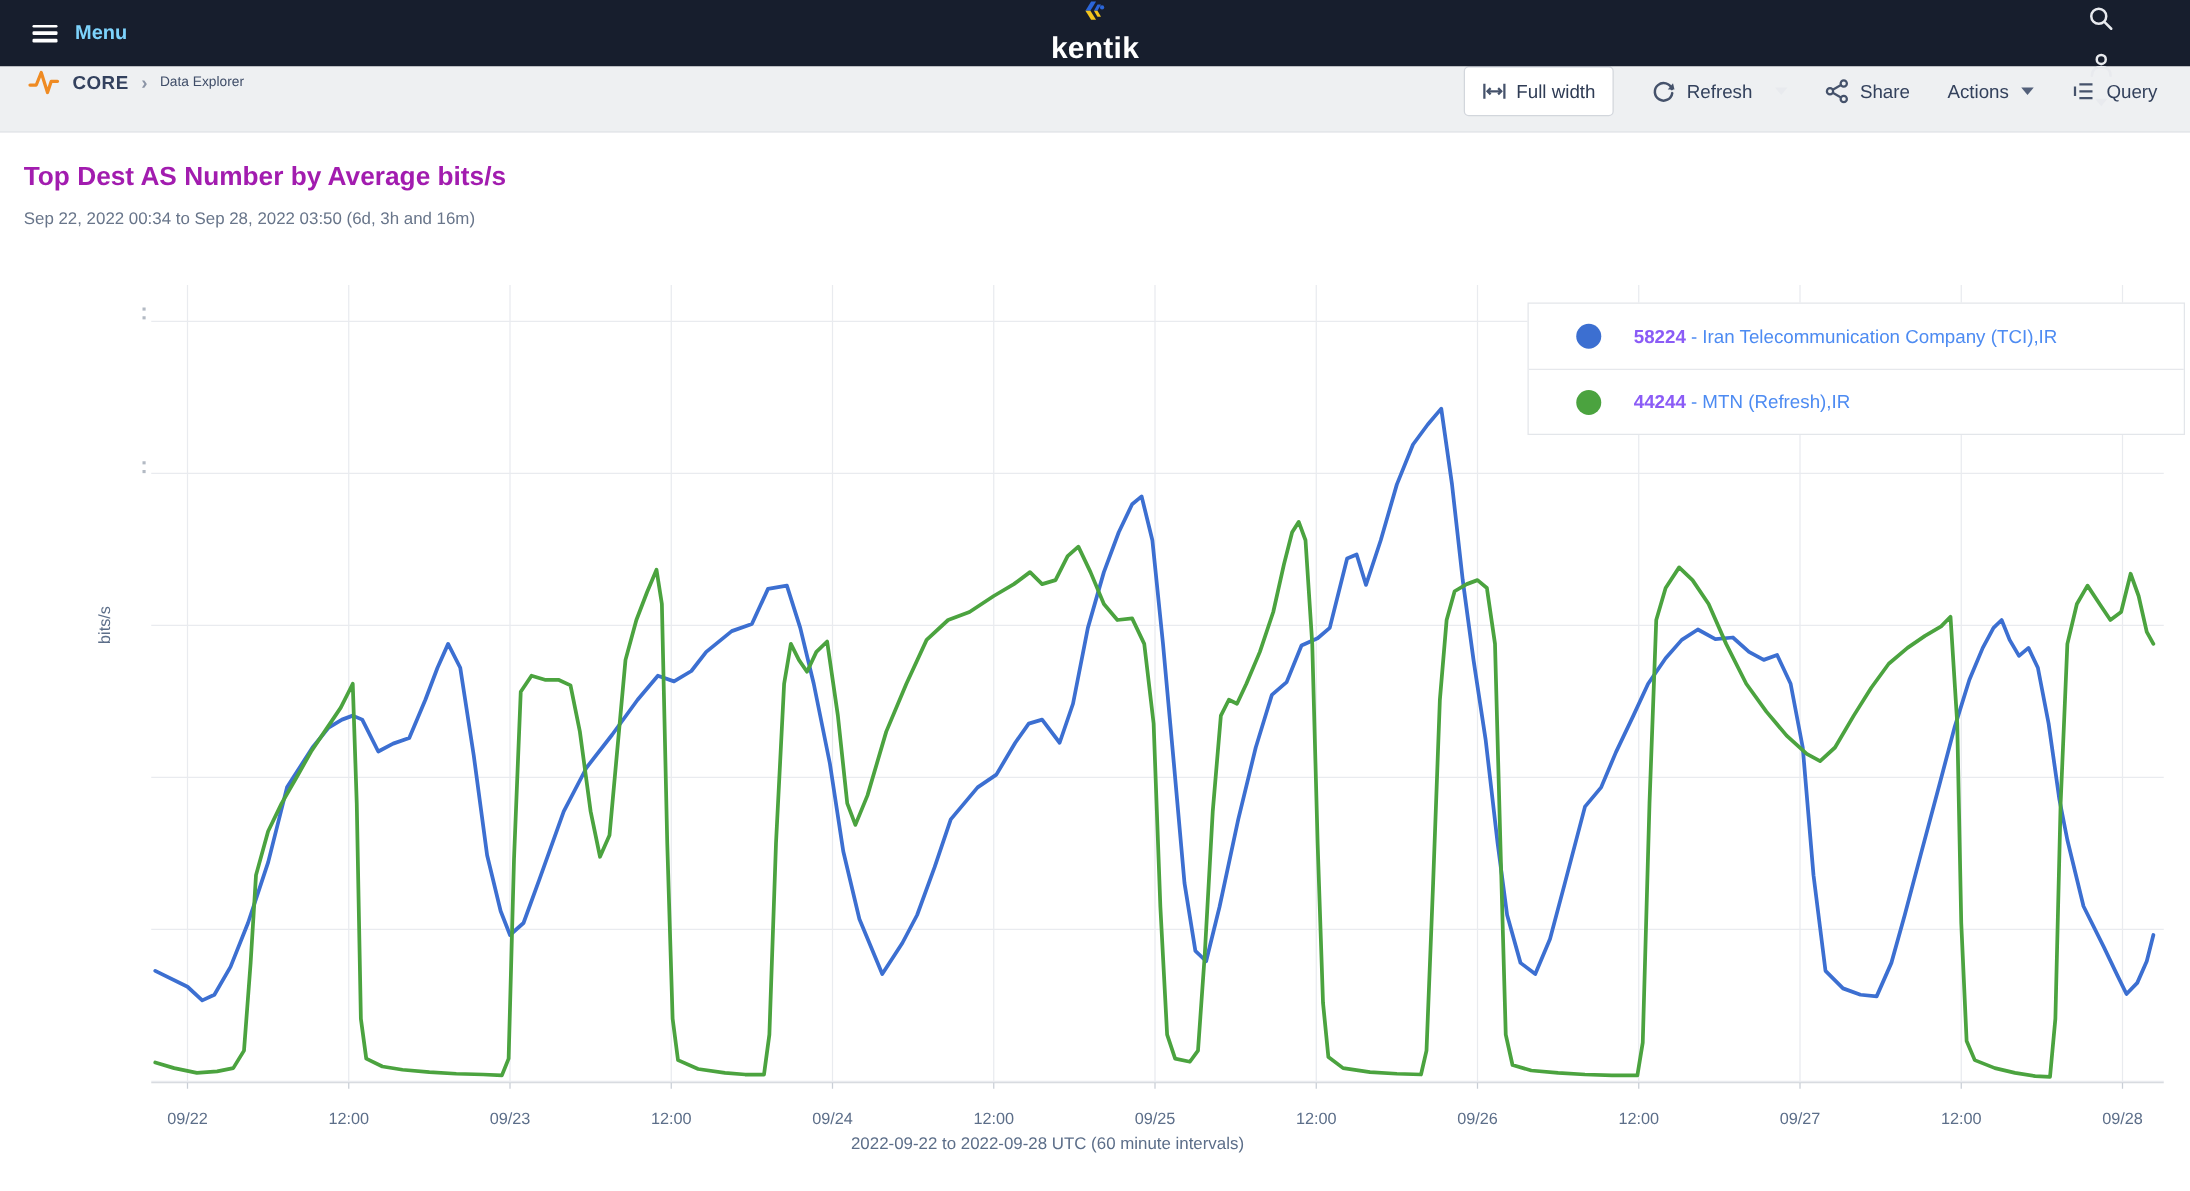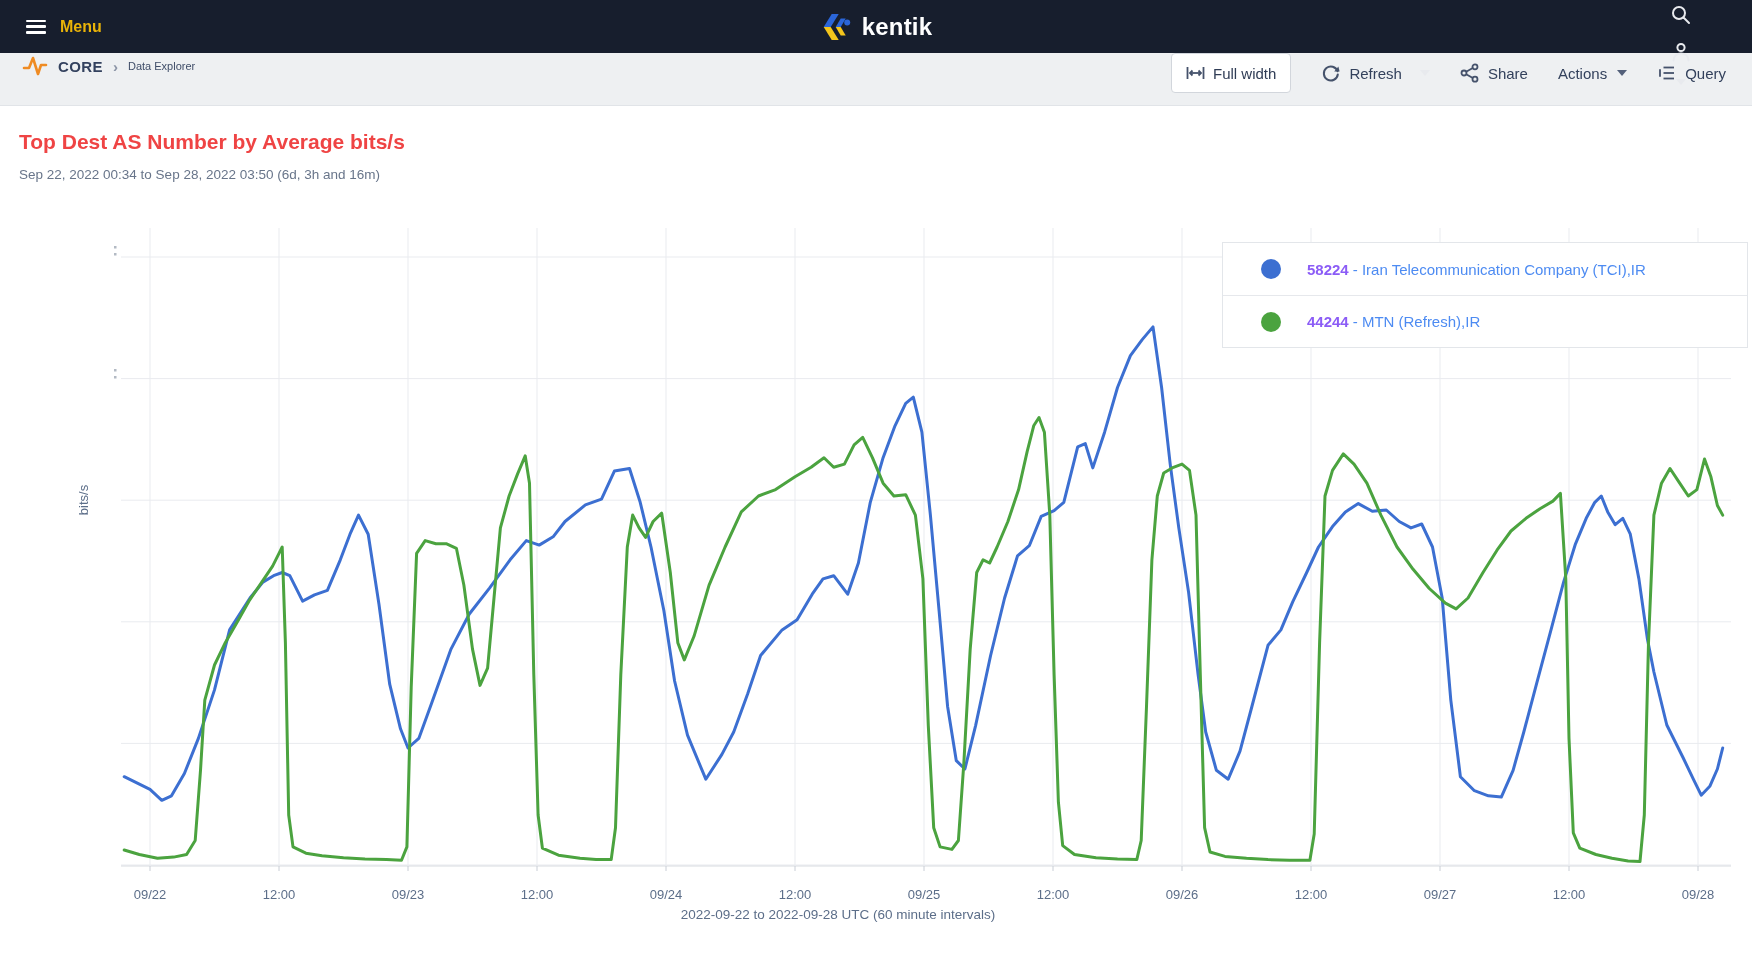--- a/index.html
+++ b/index.html
@@ -5,23 +5,23 @@
   * { margin:0; padding:0; box-sizing:border-box; }
   html,body { width:1752px; height:953px; overflow:hidden; background:#fff;
               font-family:"Liberation Sans", sans-serif; }
   
   .topbar { position:absolute; left:0; top:0; width:1752px; height:53px;
             background:#171e2d; display:flex; align-items:center; z-index:30; }
   .topbar-left { display:flex; align-items:center; gap:14px; padding-left:26px; width:420px; }
   .hamburger { width:20px; height:14px; display:flex; flex-direction:column;
                justify-content:space-between; cursor:pointer; }
   .hamburger span { display:block; height:2.5px; background:#fff; border-radius:1px; }
-  .menu-label { color:#eab308; font-size:16px; font-weight:700; }
+  .menu-label { color:#7dd3fc; font-size:16px; font-weight:700; }
   .brand { position:absolute; left:50%; top:0; transform:translateX(-50%); height:53px;
-           display:flex; align-items:center; gap:8px; }
+           display:flex; align-items:center; gap:8px;flex-direction:column; }
   .brand-name { color:#fff; font-size:24px; font-weight:700; letter-spacing:.2px; }
   .topbar-right { margin-left:auto; display:flex; align-items:center; gap:16px; padding-right:22px;flex-direction:column; }
   .feedback { display:flex; align-items:center; gap:8px; color:#ef913c; font-size:16px; cursor:pointer; }
   .icon-btn { display:flex; align-items:center; cursor:pointer; }
   .caret { width:0; height:0; border-left:5px solid transparent; border-right:5px solid transparent;
            border-top:6px solid #e8eaee; }
   
   .subbar { position:absolute; left:0; top:53px; width:1752px; height:53px; background:#eef0f2;
             border-bottom:1px solid #e1e4e8; display:flex; align-items:flex-start; z-index:25; }
   .crumbs { display:flex; align-items:center; gap:10px; padding-left:22px; }
@@ -30,21 +30,21 @@
   .crumb-page { font-size:11px; color:#3f4d68; }
   .toolbar { margin-left:auto; display:flex; align-items:center; gap:30px; padding-right:26px;
              color:#33415c; font-size:15px; }
   .tool { display:flex; align-items:center; gap:8px; cursor:pointer; }
   .btn-fullwidth { display:flex; align-items:center; gap:8px; background:#fff;
                    border:1px solid #d2d6dc; border-radius:4px; height:40px; padding:0 14px;
                    cursor:pointer; font-size:15px; color:#2f3c55; }
   .tool .caret { border-top-color:#53607a; margin-left:2px; }
   
   .page-title { position:absolute; left:19px; top:130px; font-size:21px; font-weight:700;
-                color:#ef4444; z-index:10; }
+                color:#a21caf; z-index:10; }
   .page-subtitle { position:absolute; left:19px; top:167px; font-size:13.5px; color:#68758a; z-index:10; }
   
   #chart-svg { position:absolute; left:0; top:0; width:1752px; height:953px; z-index:1; }
   
   .legend { position:absolute; left:1222px; top:242px; width:526px; background:#fff;
             border:1px solid #e3e6ea; z-index:20; }
   .legend-row { display:flex; align-items:center; height:52px; padding-left:38px; cursor:pointer; }
   .legend-row + .legend-row { border-top:1px solid #e6e8ec; }
   .legend-dot { width:20px; height:20px; border-radius:50%; margin-right:26px; flex:0 0 auto; }
   .legend-text { font-size:15px; color:#4d8bf2; white-space:nowrap; }

